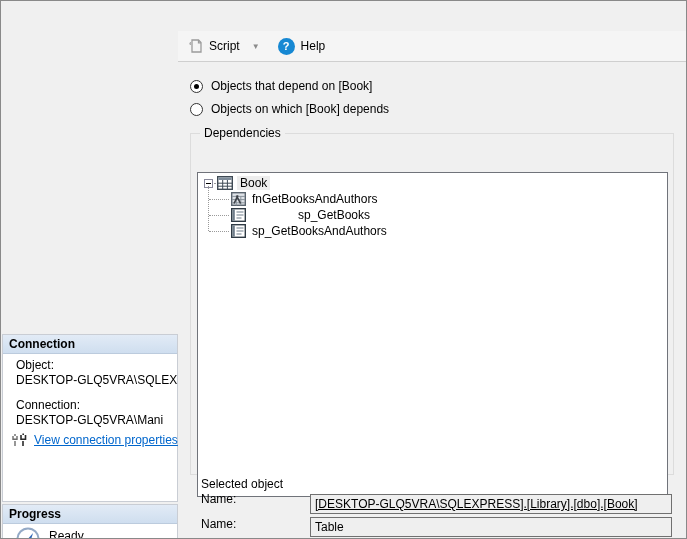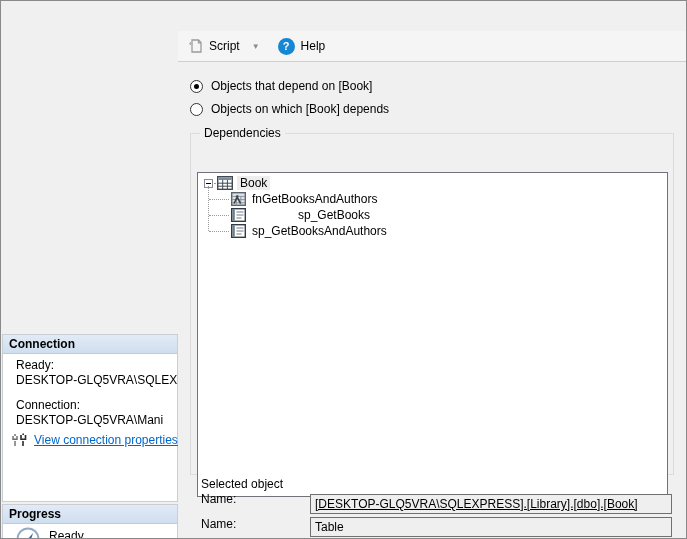--- a/index.html
+++ b/index.html
@@ -84,21 +84,21 @@
 </style>
 </head>
 <body>
 
 <div class="window">
 
 
 
   <div class="panel panel-connection">
     <div class="panel-header">Connection</div>
-    <div class="conn-label lbl-server">Ready:</div>
+    <div class="conn-label lbl-server">Object:</div>
     <div class="conn-value val-server">DESKTOP-GLQ5VRA\SQLEXPRESS</div>
     <div class="conn-label lbl-conn">Connection:</div>
     <div class="conn-value val-conn">DESKTOP-GLQ5VRA\Mani</div>
     <div class="link-row">
       <svg width="18" height="14" viewBox="0 0 18 14">
         <path d="M4 13V8M2 3v3.2h4V3M4 3V1" fill="none" stroke="#6b6b6b" stroke-width="1.4"></path>
         <path d="M12 13V8M10 2v4.2h4.5V2M12.2 2V0.5" fill="none" stroke="#2b2b2b" stroke-width="1.6"></path>
       </svg>
       <span class="link-text">View connection properties</span>
     </div>

